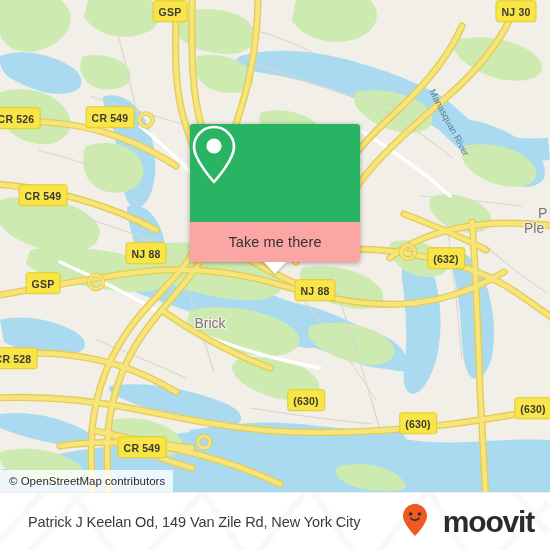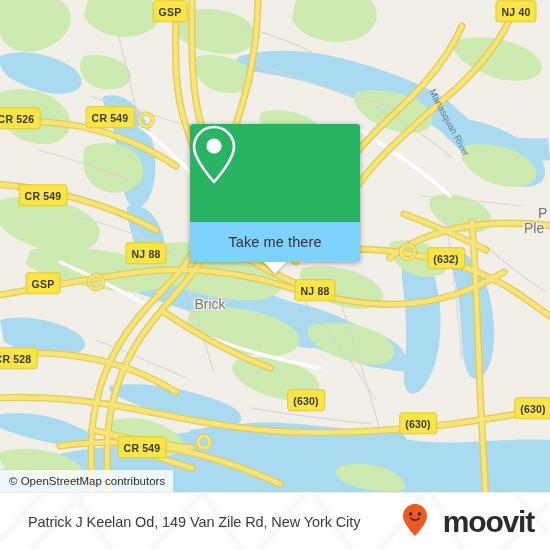--- a/index.html
+++ b/index.html
@@ -74,21 +74,21 @@
     z-index:40;
   }
   .popup-head{
     height:98px;
     background:#29b463;
     border-radius:3px 3px 0 0;
     display:flex;align-items:center;justify-content:center;
   }
   .popup-foot{
     height:40px;
-    background:#7dd3fc;
+    background:#fca5a5;
     border-radius:0 0 3px 3px;
     display:flex;align-items:center;justify-content:center;
     position:relative;
   }
   .popup-foot span{
     color:#333333;
     font-size:14.5px;
     letter-spacing:.1px;
   }
   .popup-tail{
@@ -335,29 +335,29 @@
           <circle cx="408" cy="252" r="7" stroke="#f8e57a" stroke-width="2.6" fill="none"></circle>
           <circle cx="204" cy="442" r="6" stroke="#e3cd58" stroke-width="4.6" fill="none"></circle>
           <circle cx="204" cy="442" r="6" stroke="#f8e57a" stroke-width="2.6" fill="none"></circle>
         </g>
 
       </g>
     </svg>
 
     <div class="riverlabel" style="left:432px;top:84px;transform:rotate(62deg);">Manasquan River</div>
 
-    <div class="placelabel" style="left:210px;top:304px;">Brick</div>
+    <div class="placelabel" style="left:210px;top:323px;">Brick</div>
 
     <div class="placelabel pp" style="left:538px;top:206px;">
       <div>P</div>
       <div style="margin-left:-14px;">Ple</div>
     </div>
 
     <div class="shield" style="left:170px;top:11px;">GSP</div>
-    <div class="shield" style="left:516px;top:11px;">NJ 40</div>
+    <div class="shield" style="left:516px;top:11px;">NJ 30</div>
     <div class="shield" style="left:16px;top:118px;">CR 526</div>
     <div class="shield" style="left:110px;top:117px;">CR 549</div>
     <div class="shield" style="left:43px;top:195px;">CR 549</div>
     <div class="shield" style="left:146px;top:253px;">NJ 88</div>
     <div class="shield" style="left:446px;top:258px;">(632)</div>
     <div class="shield" style="left:43px;top:283px;">GSP</div>
     <div class="shield" style="left:315px;top:290px;">NJ 88</div>
     <div class="shield" style="left:13px;top:358px;">CR 528</div>
     <div class="shield" style="left:306px;top:400px;">(630)</div>
     <div class="shield" style="left:418px;top:423px;">(630)</div>

